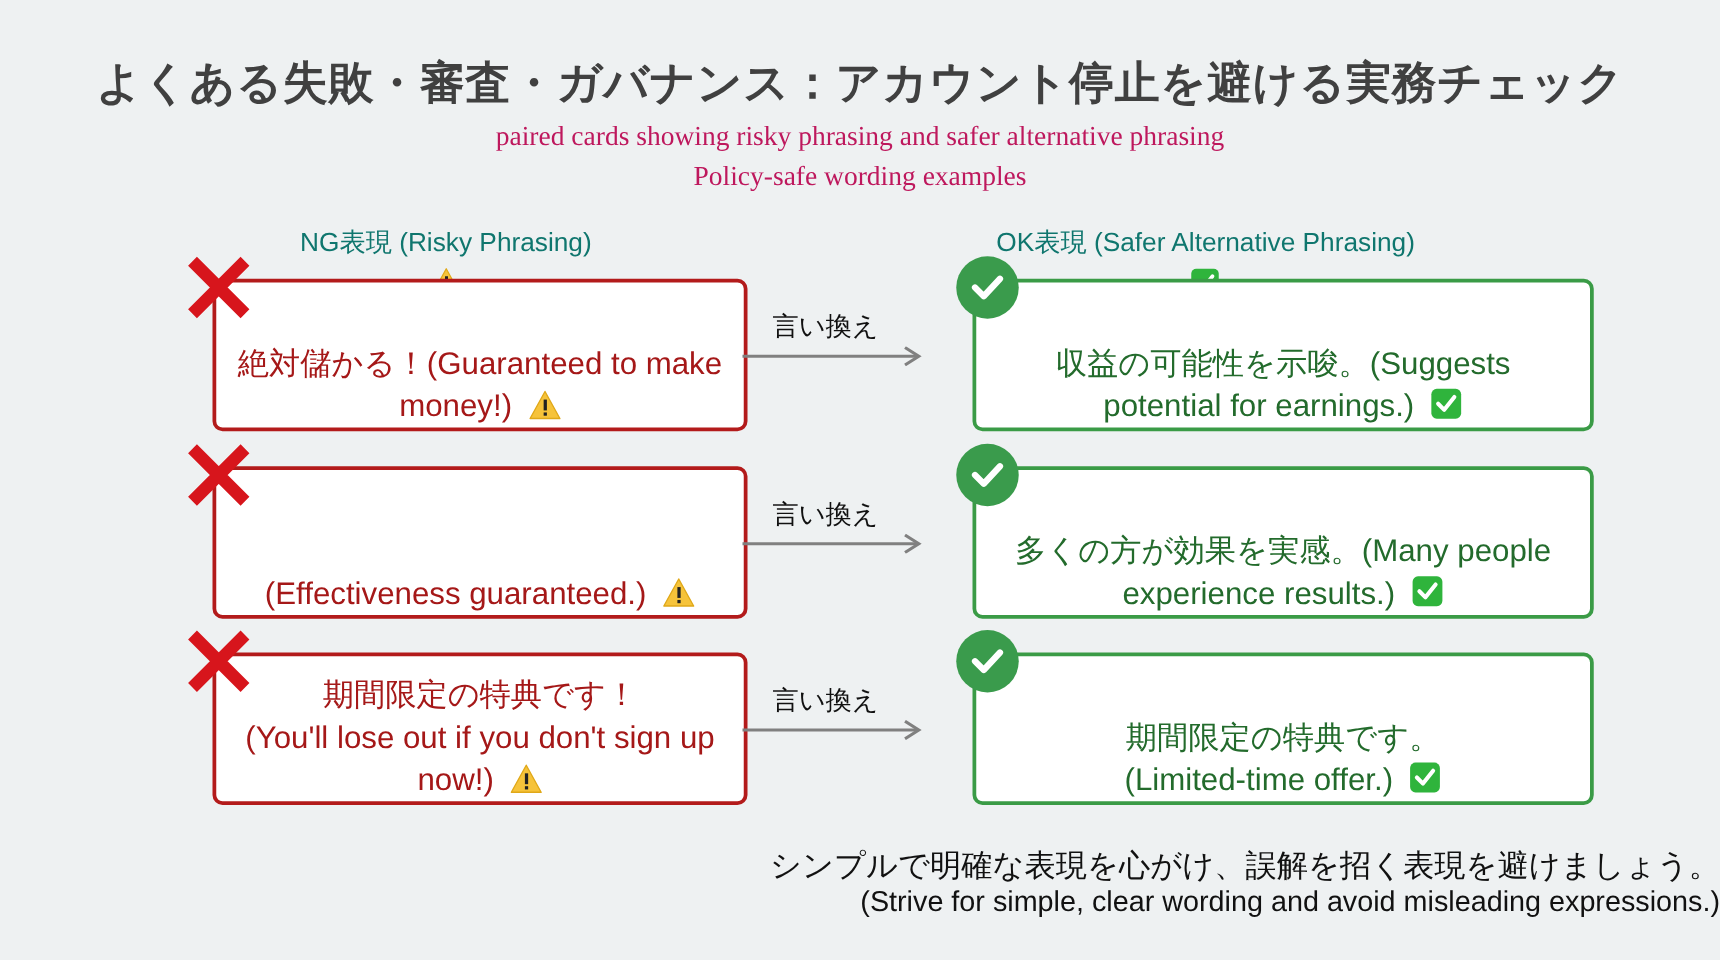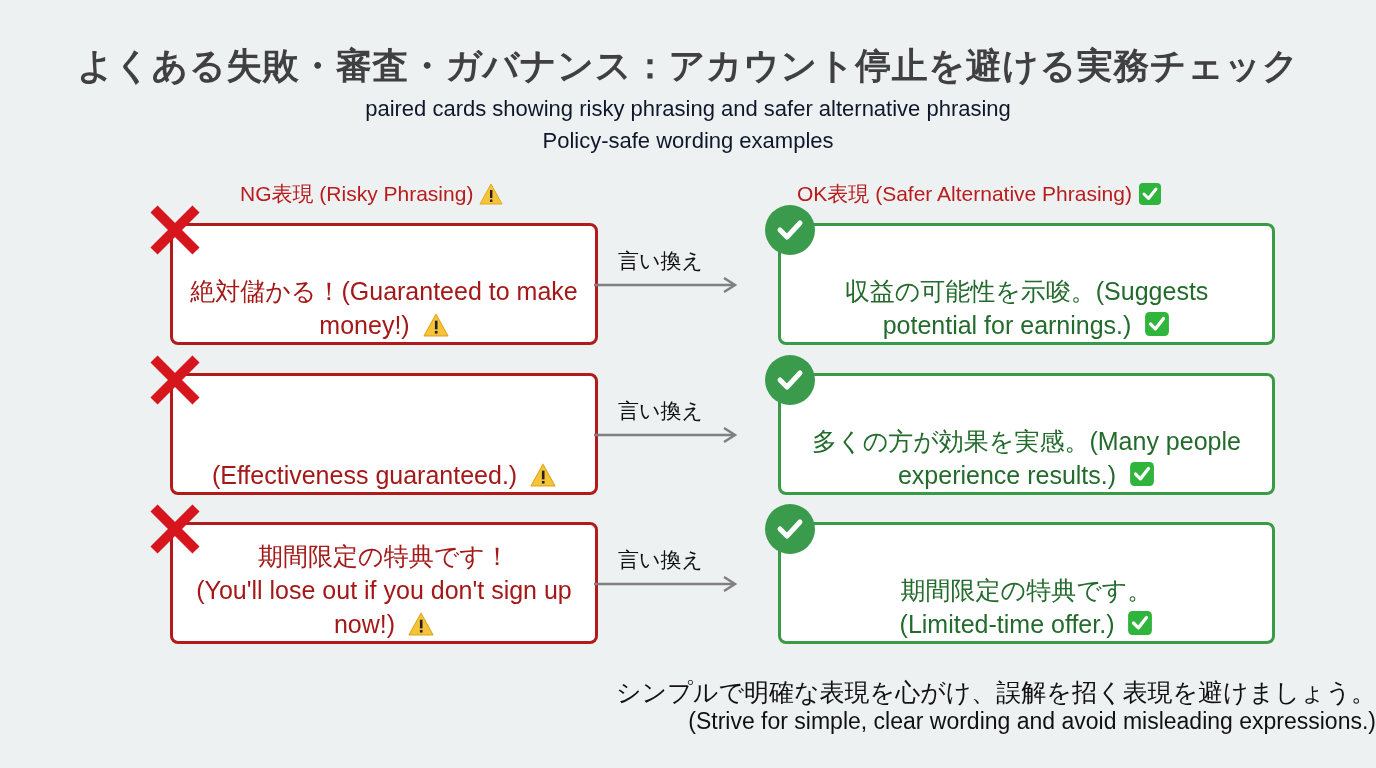--- a/index.html
+++ b/index.html
@@ -10,29 +10,29 @@
     color: #111;
     position: relative;
   }
   .title {
     position: absolute; left: 0; top: 42px; width: 1376px;
     text-align: center; font-size: 36px; font-weight: bold; color: #404040;
     letter-spacing: 0.5px;
   }
   .subtitle {
     position: absolute; left: 0; width: 1376px; text-align: center;
-    font-size: 22px; color: #0f172a;
-    font-family: Liberation Sans, sans-serif;
+    font-size: 22px; color: #be185d;
+    font-family: Liberation Serif, serif;
   }
   .subtitle.s1 { top: 96px; }
   .subtitle.s2 { top: 128px; }
   .col-header {
-    position: absolute; top: 180px; font-size: 21px; color: #b91c1c;
+    position: absolute; top: 180px; font-size: 21px; color: #0f766e;
     font-family: "Liberation Sans", "DejaVu Sans", sans-serif;
-    display: flex; align-items: center; gap: 6px; white-space: nowrap;
+    display: flex; align-items: center; gap: 6px; white-space: nowrap; flex-direction: column;
   }
   .col-header.ng { left: 240px; }
   .col-header.ok { left: 797px; }
 
   .card {
     position: absolute; background: #ffffff; border-radius: 8px;
     border: 3px solid; display: flex; align-items: flex-end; justify-content: center;
     text-align: center; font-size: 25px; line-height: 34px;
     font-family: "Liberation Sans", "DejaVu Sans", sans-serif;
     padding: 0 14px;

